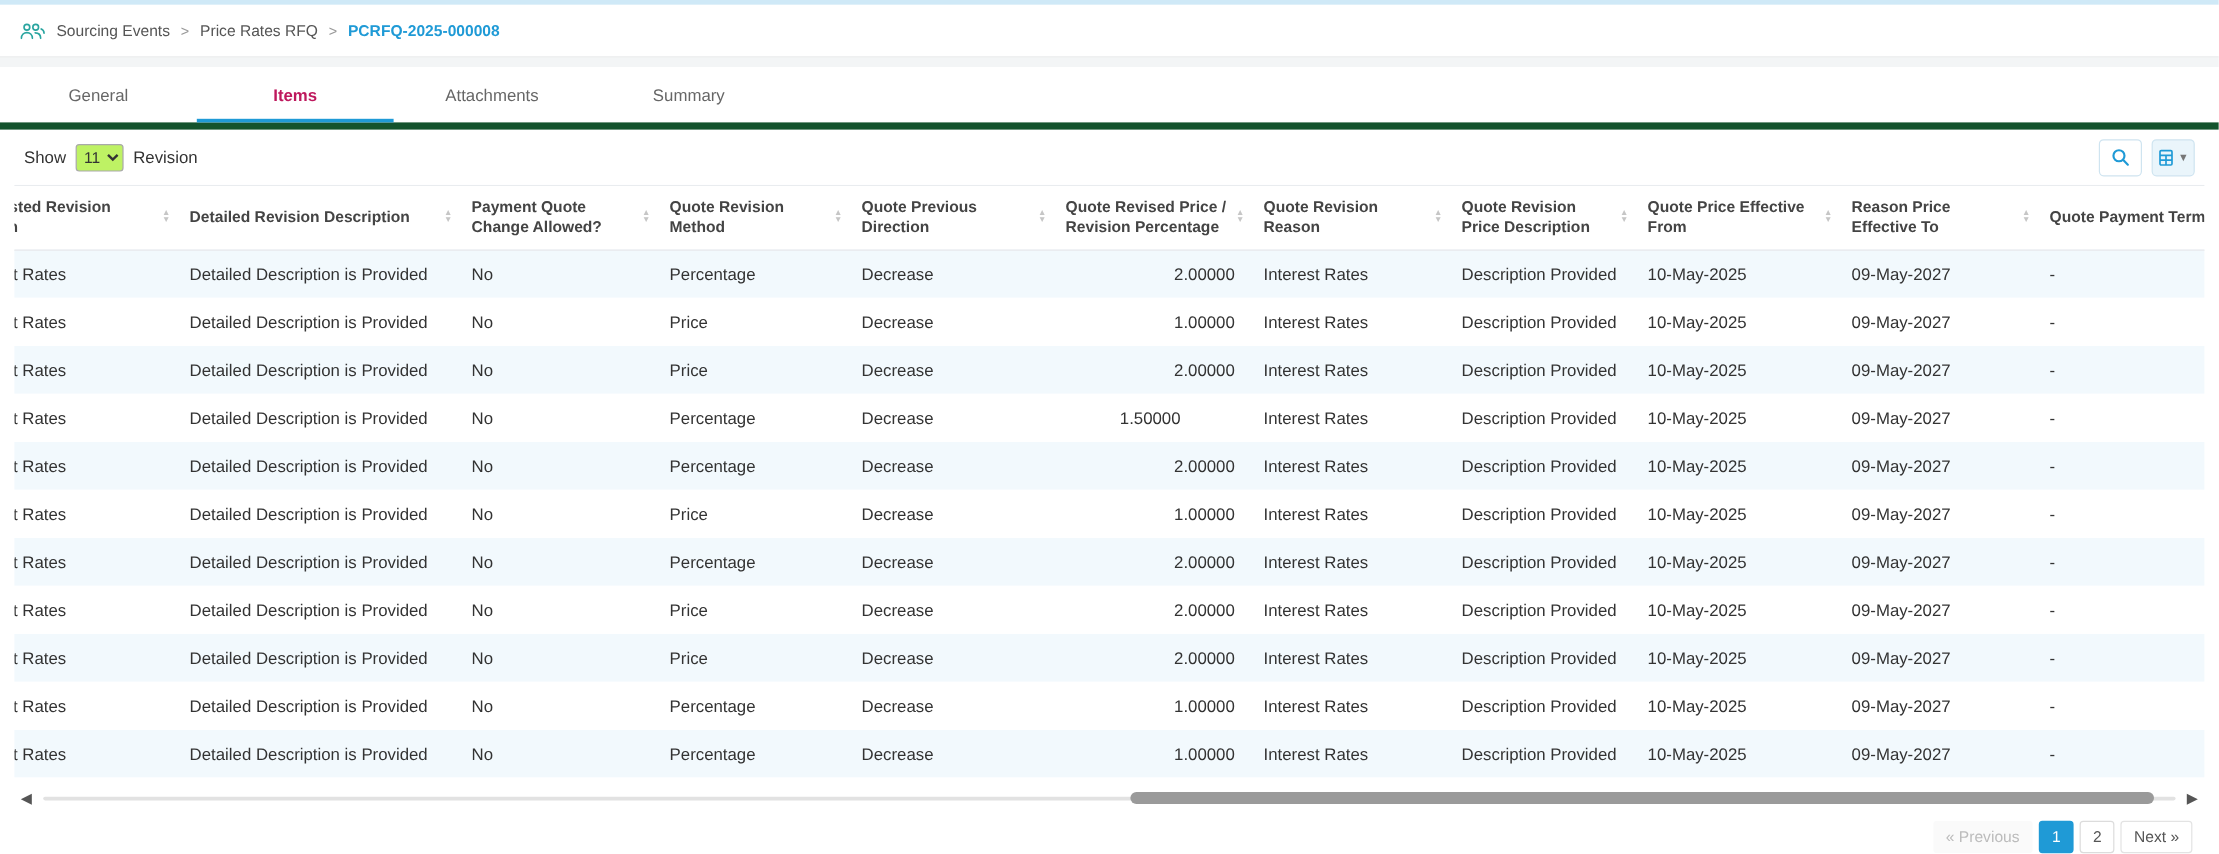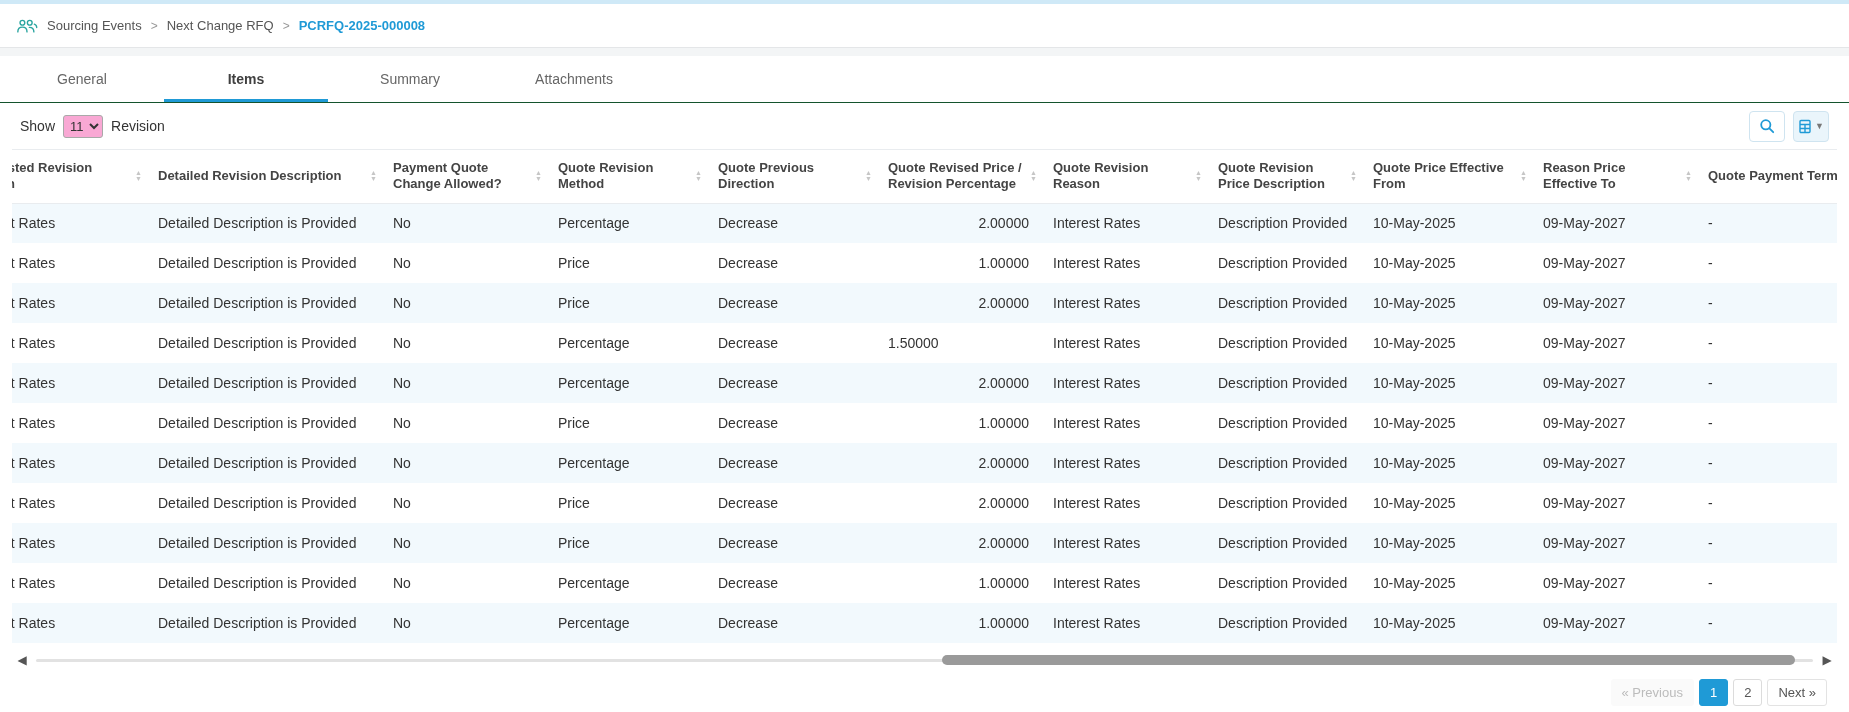--- a/index.html
+++ b/index.html
@@ -12,30 +12,30 @@
   .breadcrumb-bar { height:44px; background:#fff; border-bottom:1px solid #e4e6e8;
     display:flex; align-items:center; padding:0 16px; gap:9px; font-size:13px; }
   .crumb { color:#555; cursor:pointer; }
   .crumb-sep { color:#999; font-size:12px; }
   .crumb-current { color:#1f9ad6; font-weight:600; }
   .bc-icon { display:flex; align-items:center; }
 
   .bar-gap { height:8px; background:#f3f5f6; }
 
   
-  .tabs { display:flex; background:#fff; border-bottom:1px solid #14532d; }
+  .tabs { display:flex; background:#fff; border-bottom:6px solid #14532d; }
   .tab { width:164px; text-align:center; padding:15px 0 12px; font-size:14px;
     color:#666; cursor:pointer; border-bottom:3px solid transparent; }
-  .tab.active { color:#404040; font-weight:700; border-bottom-color:#1f9ad6; }
+  .tab.active { color:#be185d; font-weight:700; border-bottom-color:#1f9ad6; }
 
   
   .controls { height:46px; display:flex; align-items:center; padding:0 20px; }
   .show-group { display:flex; align-items:center; gap:8px; font-size:14px; color:#333; }
   .page-size { font-size:13px; padding:2px 2px; border:1px solid #a9a9a9; border-radius:3px;
-    background:#f9a8d4; color:#333; }
+    background:#bef264; color:#333; }
   .spacer { flex:1; }
   .icon-btn { width:36px; height:31px; border:1px solid #cfe4f0; border-radius:4px;
     background:#fff; display:flex; align-items:center; justify-content:center;
     cursor:pointer; margin-left:8px; }
   .icon-btn.export { background:#eaf5fb; gap:3px; }
   .caret-down { font-size:9px; color:#777; line-height:1; }
 
   
   .table-scroll { overflow:hidden; margin:0 12px; }
   table { border-collapse:collapse; table-layout:fixed; width:1930px; margin-left:-52px; }
@@ -83,32 +83,32 @@
     <svg width="22" height="15" viewBox="0 0 24 16" fill="none" stroke="#2aa5a0" stroke-width="1.5" stroke-linecap="round">
       <circle cx="7" cy="5" r="2.6"></circle>
       <circle cx="15" cy="5" r="2.6"></circle>
       <path d="M2 15 c0-3.4 2.3-5.2 5-5.2 s5 1.8 5 5.2"></path>
       <path d="M14.5 10 c3 0 5 1.8 5 5"></path>
       <path d="M20 6.5 c1.6 0.6 2.6 2 2.6 3.8"></path>
     </svg>
   </span>
   <span class="crumb">Sourcing Events</span>
   <span class="crumb-sep">&gt;</span>
-  <span class="crumb">Next Change RFQ</span>
+  <span class="crumb">Price Rates RFQ</span>
   <span class="crumb-sep">&gt;</span>
   <span class="crumb crumb-current">PCRFQ-2025-000008</span>
 </div>
 
 <div class="bar-gap"></div>
 
 <div class="tabs">
   <div class="tab">General</div>
   <div class="tab active">Items</div>
+  <div class="tab">Attachments</div>
   <div class="tab">Summary</div>
-  <div class="tab">Attachments</div>
 </div>
 
 <div class="controls">
   <div class="show-group">
     <span>Show</span>
     <select class="page-size">
       <option>11</option>
     </select>
     <span>Revision</span>
   </div>
@@ -285,21 +285,21 @@
           <td style="text-align: left;">10-May-2025</td>
           <td style="text-align: left;">09-May-2027</td>
           <td style="text-align: left;">-</td>
         </tr>
         <tr>
           <td style="text-align: left;">Interest Rates</td>
           <td style="text-align: left;">Detailed Description is Provided</td>
           <td style="text-align: left;">No</td>
           <td style="text-align: left;">Percentage</td>
           <td style="text-align: left;">Decrease</td>
-          <td style="text-align: left; padding-right: 16px;">1.50000</td>
+          <td style="text-align: center; padding-right: 16px;">1.50000</td>
           <td style="text-align: left;">Interest Rates</td>
           <td style="text-align: left;">Description Provided</td>
           <td style="text-align: left;">10-May-2025</td>
           <td style="text-align: left;">09-May-2027</td>
           <td style="text-align: left;">-</td>
         </tr>
         <tr>
           <td style="text-align: left;">Interest Rates</td>
           <td style="text-align: left;">Detailed Description is Provided</td>
           <td style="text-align: left;">No</td>

